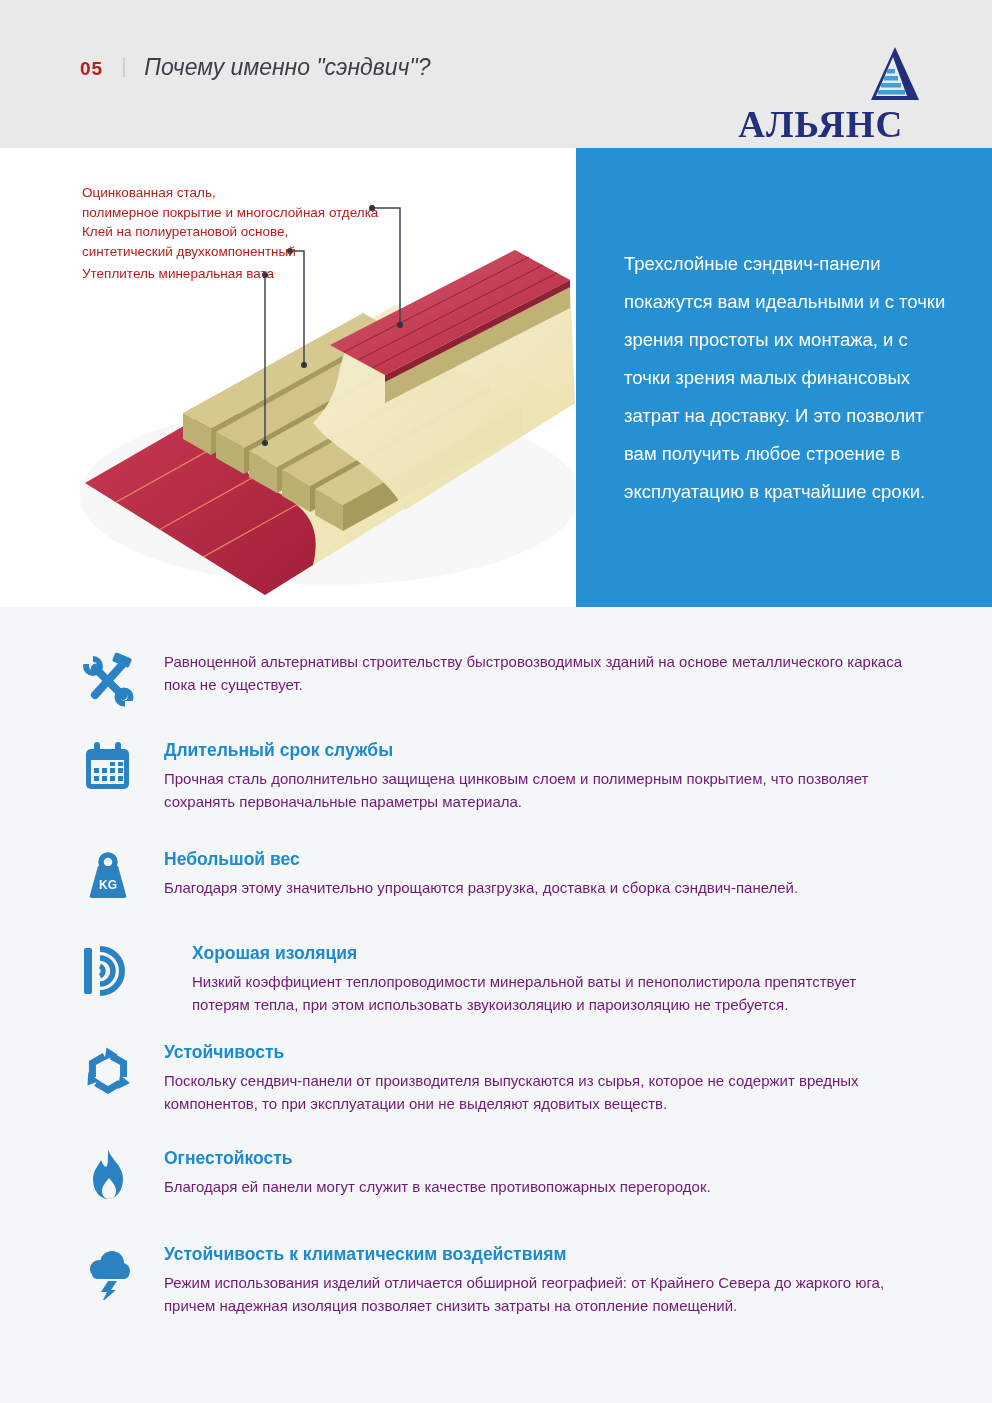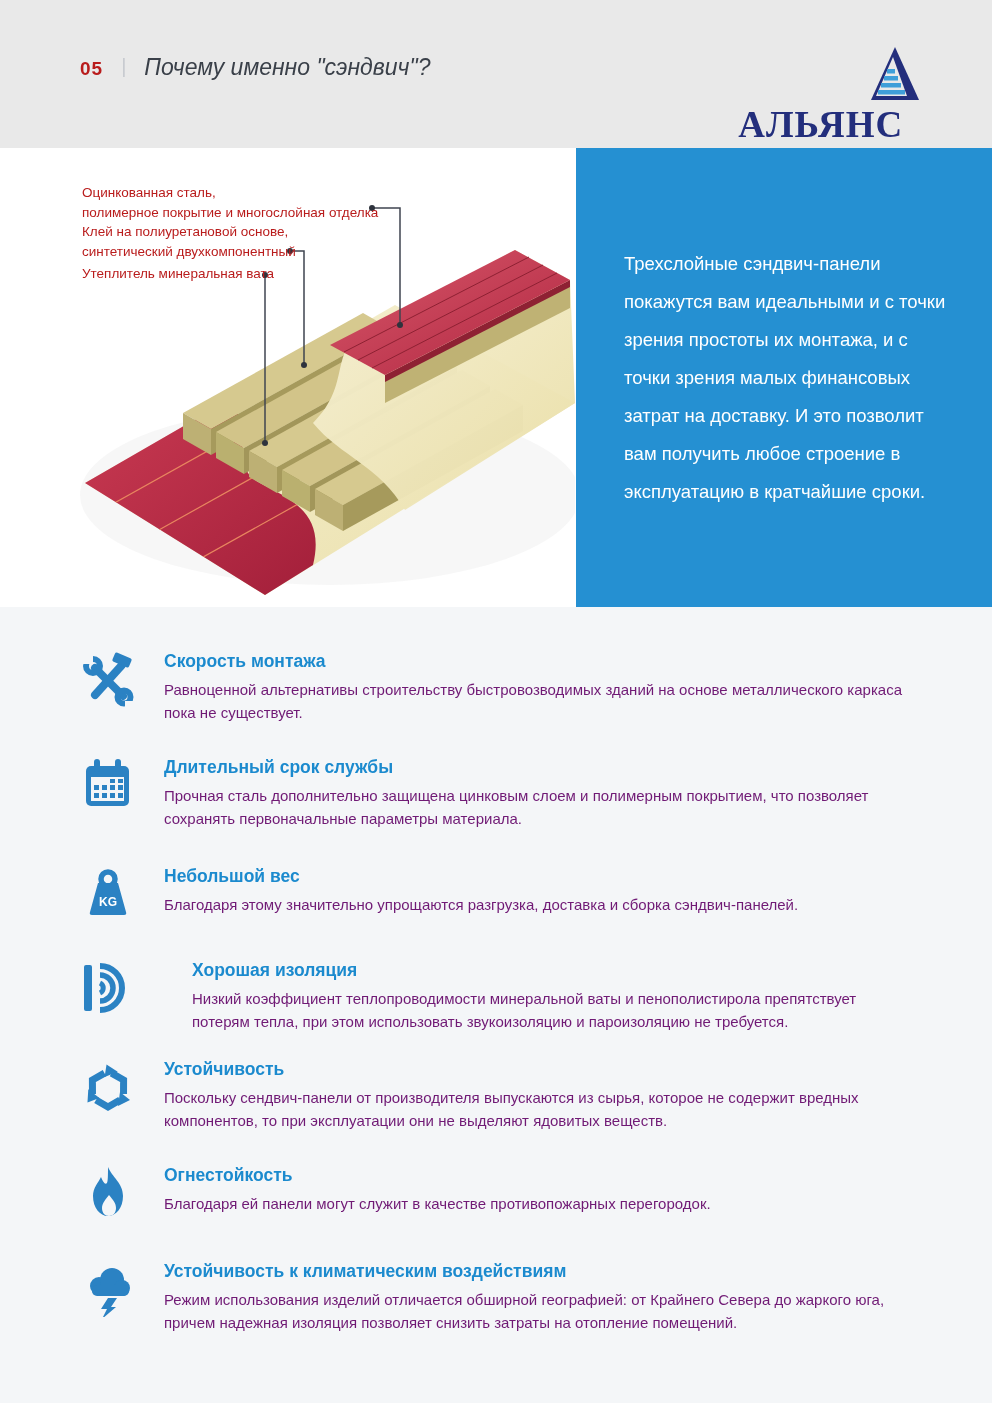--- a/index.html
+++ b/index.html
@@ -182,21 +182,20 @@
             <line x1="40" y1="14" x2="13" y2="44"></line>
           </g>
           <circle cx="11" cy="15" r="7" fill="none" stroke="#2b82c3" stroke-width="6"></circle>
           <rect x="1" y="3" width="10" height="10" fill="#f4f6f8"></rect>
           <rect x="31" y="4" width="18" height="10" rx="2" class="ic" transform="rotate(23 40 9)"></rect>
           <circle cx="42" cy="46" r="6.5" fill="none" stroke="#2b82c3" stroke-width="6"></circle>
           <rect x="43" y="50" width="10" height="8" fill="#f4f6f8"></rect>
         </svg>
       </div>
       <div class="feat-body">
-        <h3>Скорость монтажа</h3>
         <p>Равноценной альтернативы строительству быстровозводимых зданий на основе металлического каркаса пока не существует.</p>
       </div>
     </div>
 
     <div class="feat">
       <div class="feat-icon">
         <svg width="52" height="56" viewBox="0 0 52 56">
           <rect x="4" y="9" width="43" height="40" rx="5" class="ic"></rect>
           <rect x="12" y="2" width="6" height="13" rx="3" class="ic"></rect>
           <rect x="33" y="2" width="6" height="13" rx="3" class="ic"></rect>

